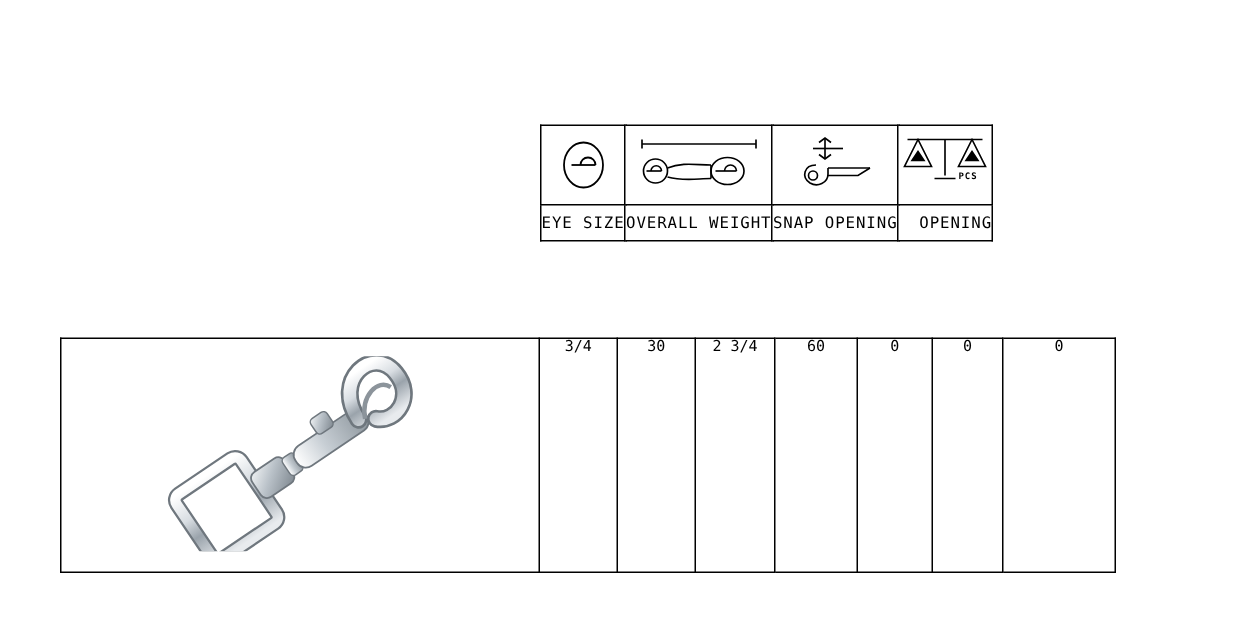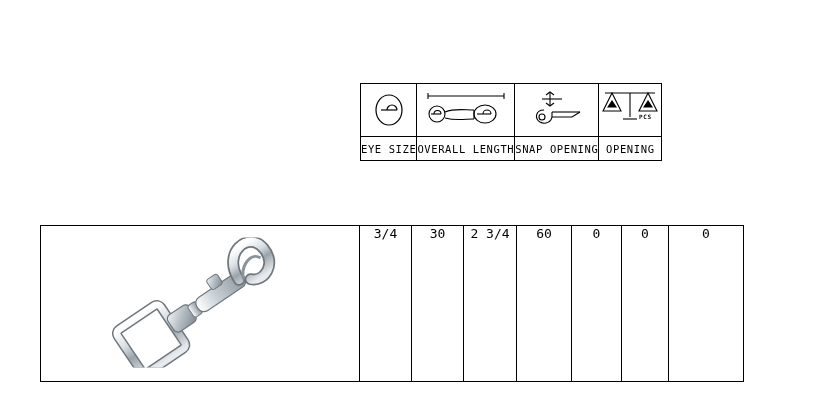--- a/index.html
+++ b/index.html
@@ -25,21 +25,21 @@
   
   .spec-header {
     position: absolute;
     left: 360px;
     top: 83px;
     border-collapse: collapse;
     table-layout: fixed;
   }
   .spec-header td {
     border: 1px solid #000;
-    text-align: center;
+    text-align: right;
     vertical-align: middle;
     padding: 0;
     font-size: 10.5px;
     letter-spacing: 0.6px;
     font-family: "DejaVu Sans Mono", monospace;
   }
   .ic-cell { height: 52px; }
   .lbl-cell { height: 23px; font-size: 10.5px; }
   .unit-cell { height: 23px; font-size: 10.5px; }
 
@@ -65,21 +65,21 @@
     top: 225px;
     border-collapse: collapse;
     table-layout: fixed;
   }
   .body-row td {
     border: 1px solid #000;
     vertical-align: top;
     padding: 0;
     height: 155px;
     text-align: center;
-    font-size: 13px;
+    font-size: 10px;
     font-family: "DejaVu Sans Mono", monospace;
   }
   .img-cell {
     width: 318px;
     position: relative;
   }
   .val-cell {
     padding-top: 18px;
   }
   .v-a { width: 51px; }
@@ -161,21 +161,21 @@
             <path d="M49 6 L40 24 H58 Z"></path>
             <path d="M9 20 L13 14 L17 20 Z" fill="#000"></path>
             <path d="M45 20 L49 14 L53 20 Z" fill="#000"></path>
             <text class="pcs-label" x="40" y="32" stroke="none" fill="#000" font-size="7" font-family="DejaVu Sans Mono, monospace" font-weight="bold">PCS</text>
           </svg>
         </div>
       </td>
     </tr>
     <tr>
       <td class="lbl-cell" colspan="2">EYE SIZE</td>
-      <td class="lbl-cell" colspan="2">OVERALL LENGTH</td>
+      <td class="lbl-cell" colspan="2">OVERALL WEIGHT</td>
       <td class="lbl-cell" colspan="2">SNAP OPENING</td>
       <td class="lbl-cell">OPENING</td>
     </tr>
   </tbody>
     </table>
 
   <table class="body-row">
     <tbody>
         <tr>
       <td class="img-cell">

